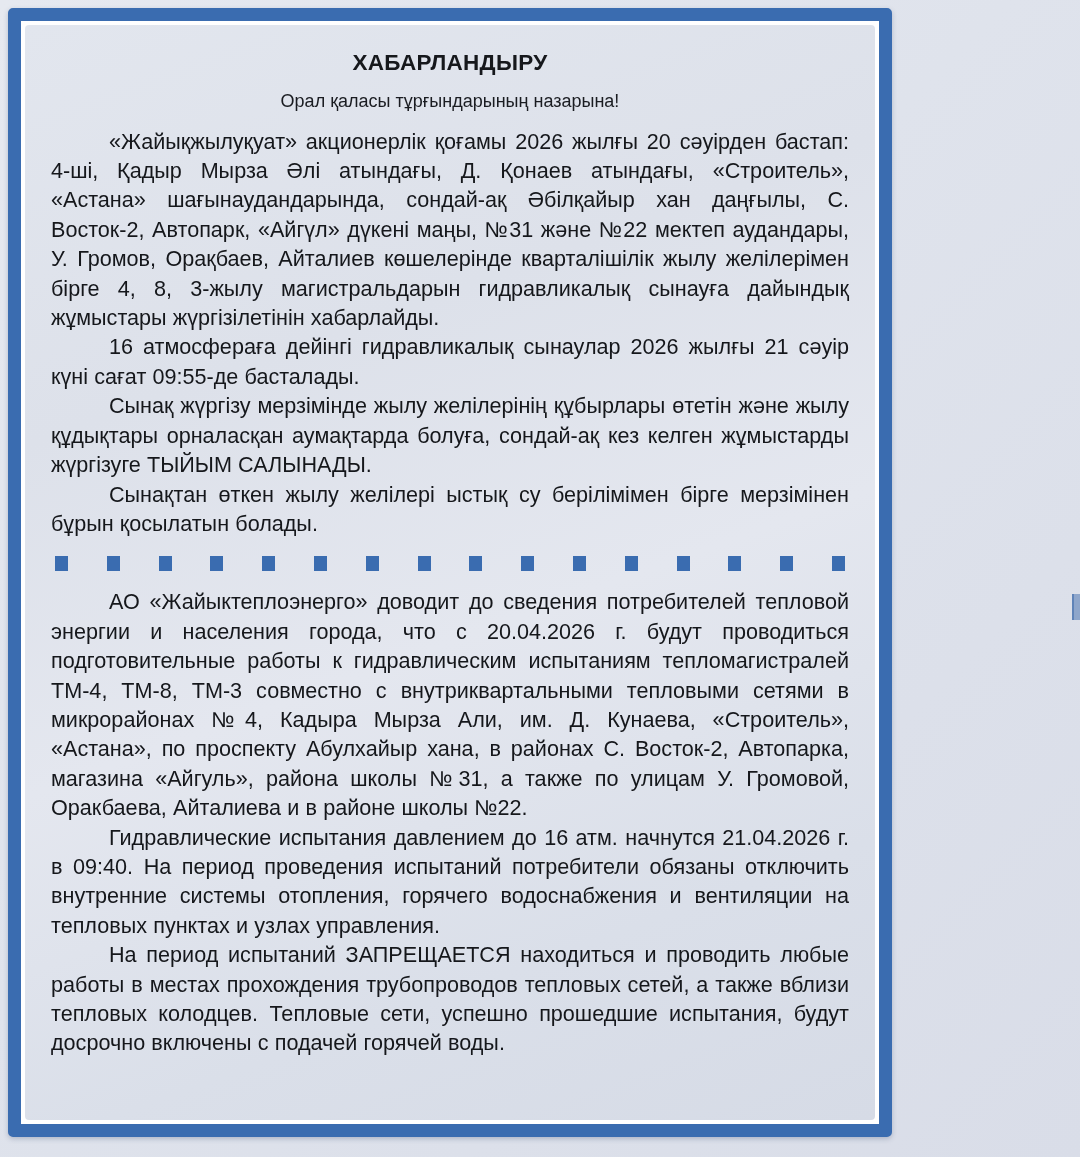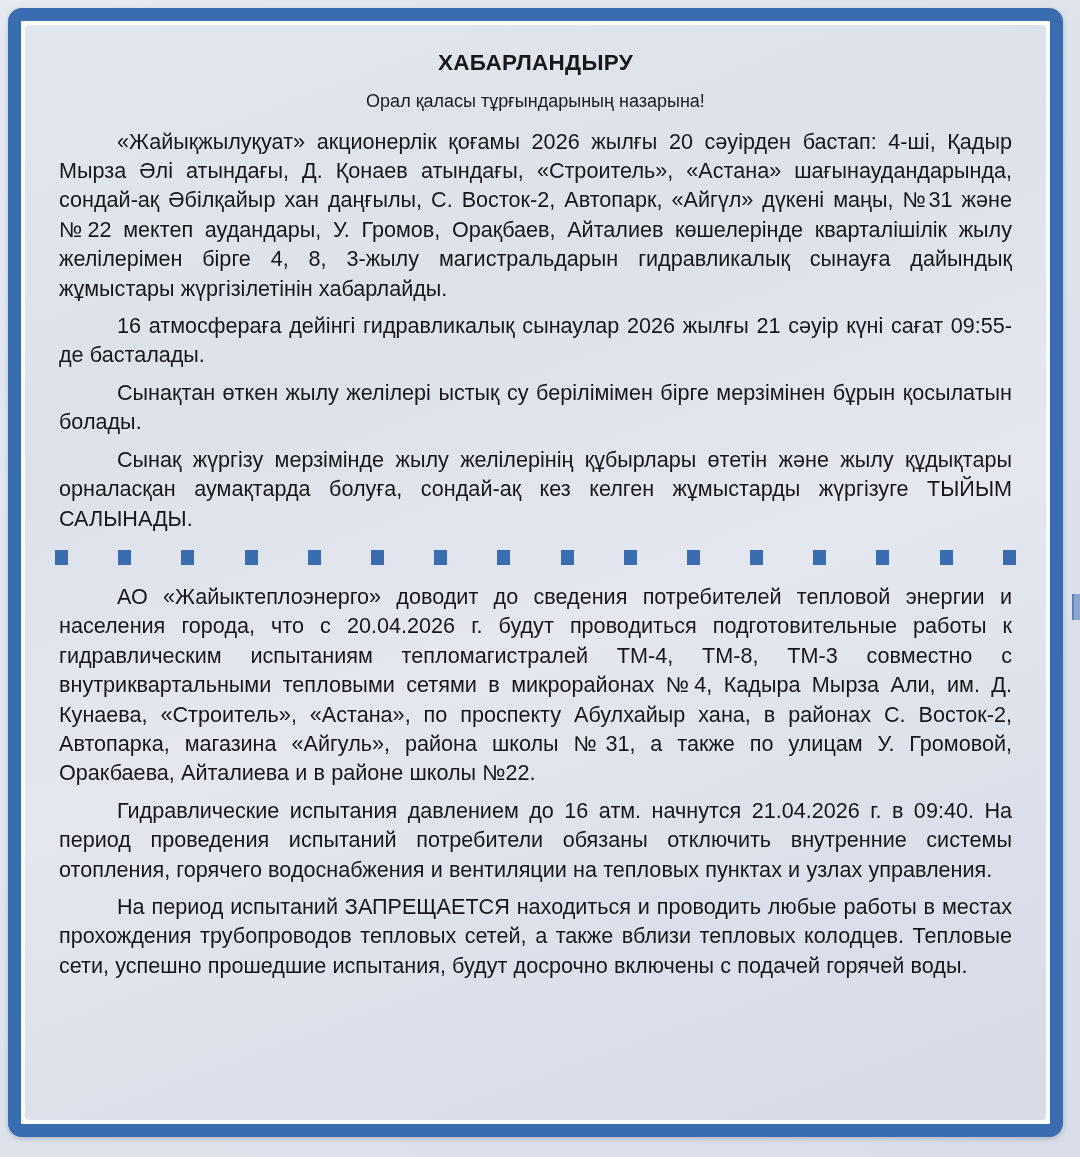--- a/index.html
+++ b/index.html
@@ -13,25 +13,25 @@
     background: linear-gradient(135deg, #e6e9f0 0%, #dfe3ec 45%, #d9dde8 100%);
     font-family: "Liberation Sans", "DejaVu Sans", sans-serif;
     overflow: hidden;
   }
 
   
   .poster-frame {
     position: absolute;
     left: 8px;
     top: 8px;
-    width: 1055px;
+    width: 884px;
     height: 1129px;
     box-sizing: border-box;
     border: 13px solid #3a6cb0;
-    border-radius: 14px;
+    border-radius: 5px;
     background: #ffffff;
     box-shadow: 0 2px 5px rgba(40,60,100,0.25);
   }
   .poster-inner {
     position: absolute;
     inset: 4px;
     box-sizing: border-box;
     background: linear-gradient(160deg, #e2e6ee 0%, #dde1ea 30%, #e4e7ef 55%, #dadfe9 80%, #d6dbe6 100%);
     border-radius: 4px;
     padding: 18px 26px 16px 26px;
@@ -54,21 +54,21 @@
     color: #1a1c21;
     margin: 13px 0 0 0;
     line-height: 1.25;
   }
   p.body-text {
     text-align: justify;
     text-align-last: left;
     font-size: 21.6px;
     line-height: 29.4px;
     color: #15171b;
-    margin: 8px;
+    margin: 0;
     text-indent: 58px;
     hyphens: none;
     word-spacing: 0.2px;
   }
   p.body-text.first-para {
     margin-top: 14px;
   }
   .kk-block p.body-text + p.body-text,
   .ru-block p.body-text + p.body-text {
     margin-top: 0;
@@ -105,22 +105,22 @@
 
 <div class="poster-frame">
   <div class="poster-inner">
 
     <div class="kk-block">
       <div class="section-title">ХАБАРЛАНДЫРУ</div>
       <div class="section-subtitle">Орал қаласы тұрғындарының назарына!</div>
 
       <p class="body-text first-para">«Жайықжылуқуат» акционерлік қоғамы 2026 жылғы 20 сәуірден бастап: 4-ші, Қадыр Мырза Әлі атындағы, Д. Қонаев атындағы, «Строитель», «Астана» шағынаудандарында, сондай-ақ Әбілқайыр хан даңғылы, С. Восток-2, Автопарк, «Айгүл» дүкені маңы, №31 және №22 мектеп аудандары, У. Громов, Орақбаев, Айталиев көшелерінде кварталішілік жылу желілерімен бірге 4, 8, 3-жылу магистральдарын гидравликалық сынауға дайындық жұмыстары жүргізілетінін хабарлайды.</p>
       <p class="body-text">16 атмосфераға дейінгі гидравликалық сынаулар 2026 жылғы 21 сәуір күні сағат 09:55-де басталады.</p>
+      <p class="body-text">Сынақ жүргізу мерзімінде жылу желілерінің құбырлары өтетін және жылу құдықтары орналасқан аумақтарда болуға, сондай-ақ кез келген жұмыстарды жүргізуге ТЫЙЫМ САЛЫНАДЫ.</p>
       <p class="body-text">Сынақтан өткен жылу желілері ыстық су берілімімен бірге мерзімінен бұрын қосылатын болады.</p>
-      <p class="body-text">Сынақ жүргізу мерзімінде жылу желілерінің құбырлары өтетін және жылу құдықтары орналасқан аумақтарда болуға, сондай-ақ кез келген жұмыстарды жүргізуге ТЫЙЫМ САЛЫНАДЫ.</p>
     </div>
 
     <div class="square-divider">
         <div class="divider-square"></div>
         <div class="divider-square"></div>
         <div class="divider-square"></div>
         <div class="divider-square"></div>
         <div class="divider-square"></div>
         <div class="divider-square"></div>
         <div class="divider-square"></div>

